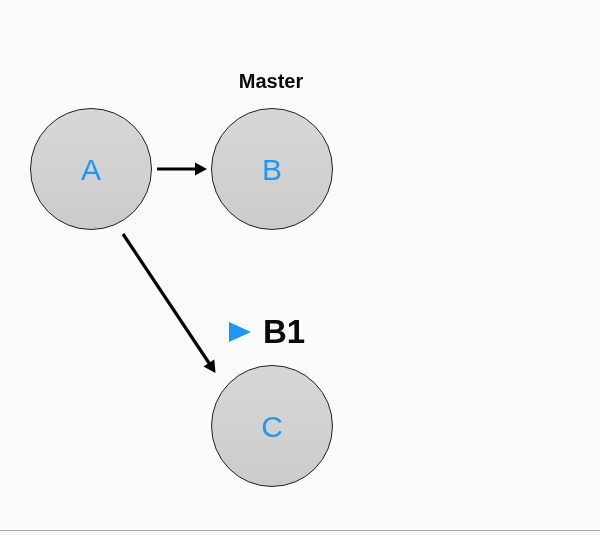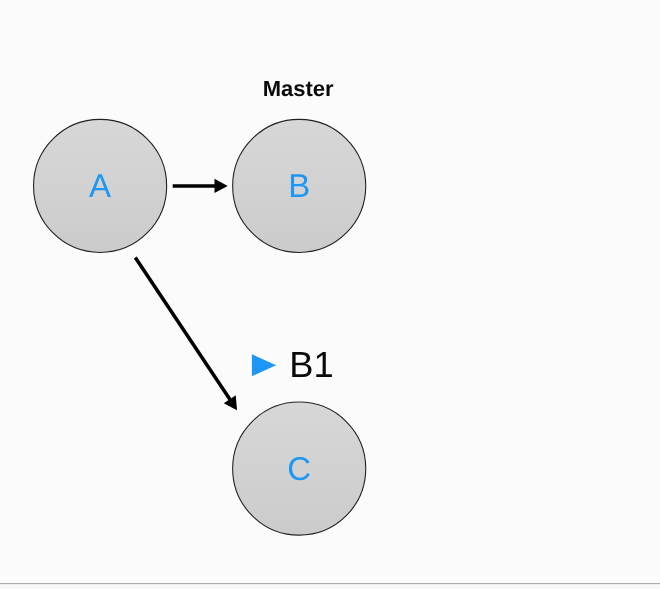--- a/index.html
+++ b/index.html
@@ -56,21 +56,21 @@
     white-space: nowrap;
   }
   .b1-label {
     position: absolute;
     left: 229px;
     top: 315px;
     display: flex;
     align-items: center;
     gap: 12px;
     font-size: 33px;
-    font-weight: 400;
+    font-weight: 700;
     line-height: 1;
     color: #0A0A0A;
     white-space: nowrap;
   }
   .play-triangle {
     display: block;
     width: 0;
     height: 0;
     border-top: 10.5px solid transparent;
     border-bottom: 10.5px solid transparent;

